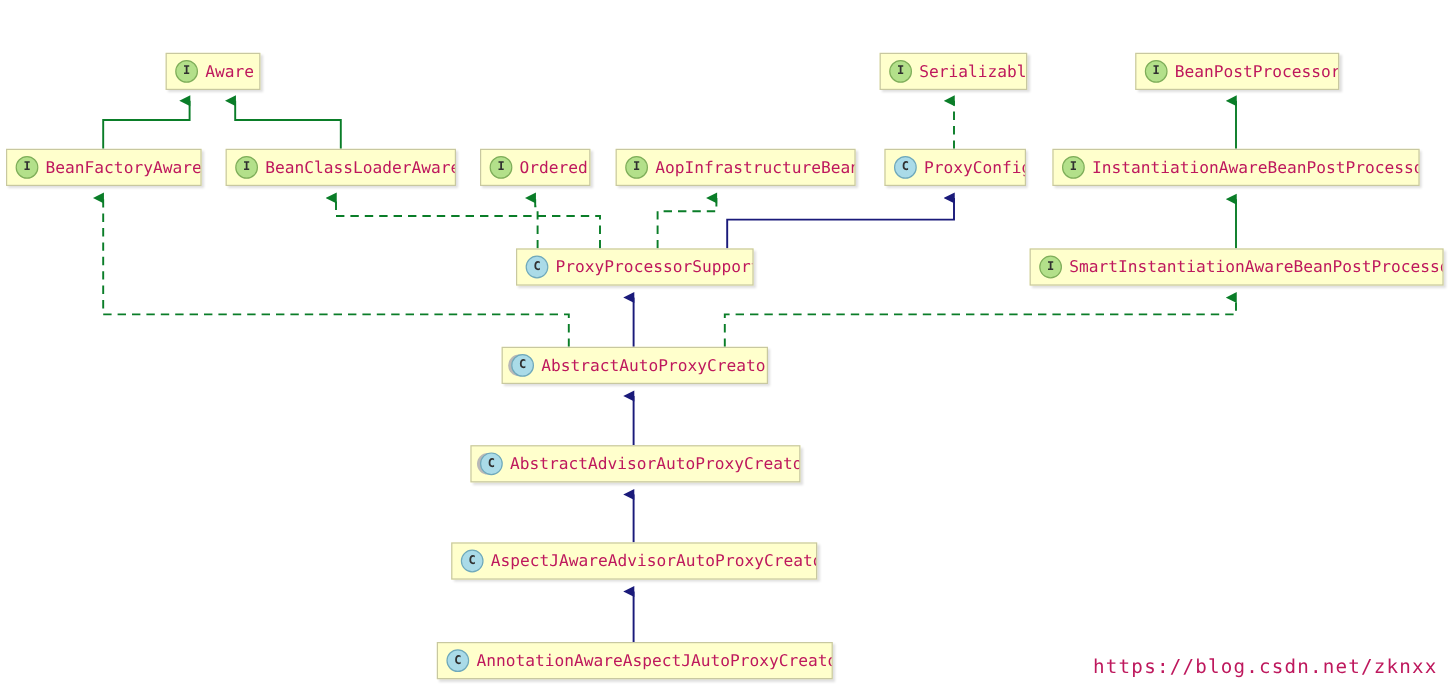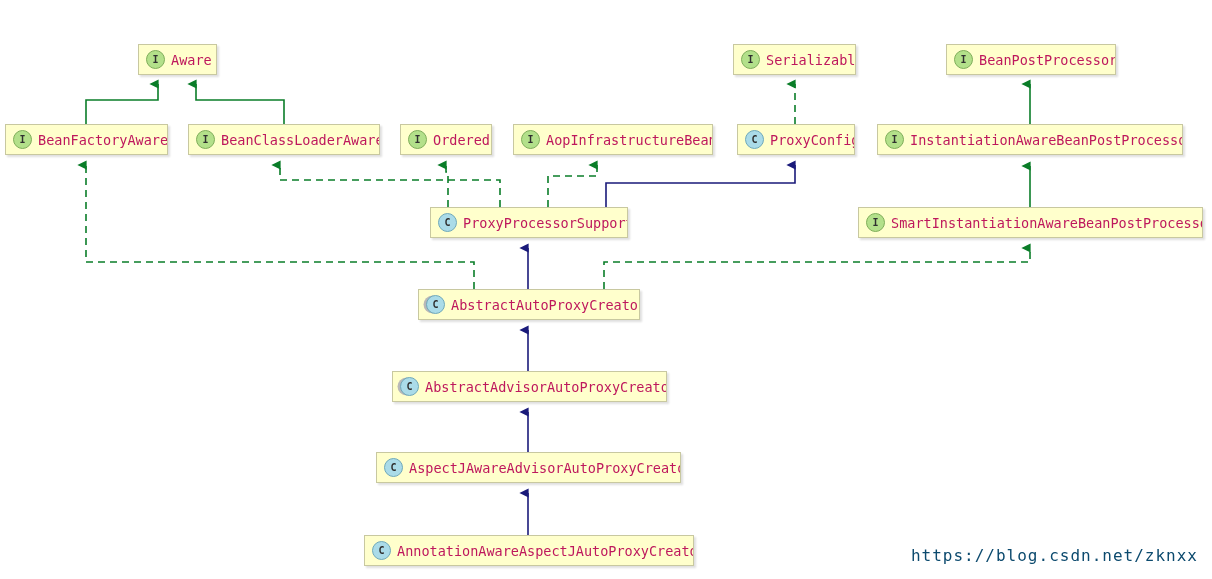--- a/index.html
+++ b/index.html
@@ -73,21 +73,21 @@
     letter-spacing: 0px;
     overflow: hidden;
     text-overflow: clip;
   }
   .watermark {
     position: absolute;
     right: 14px;
     bottom: 14px;
     font-family: "DejaVu Sans Mono", "Liberation Mono", monospace;
     font-size: 16px;
-    color: #0c4a6e;
+    color: #be185d;
     letter-spacing: 1px;
     user-select: none;
   }
 </style>
 </head>
 <body>
 
 <div id="diagram">
 
   <svg class="edges" viewBox="0 0 1212 579">

